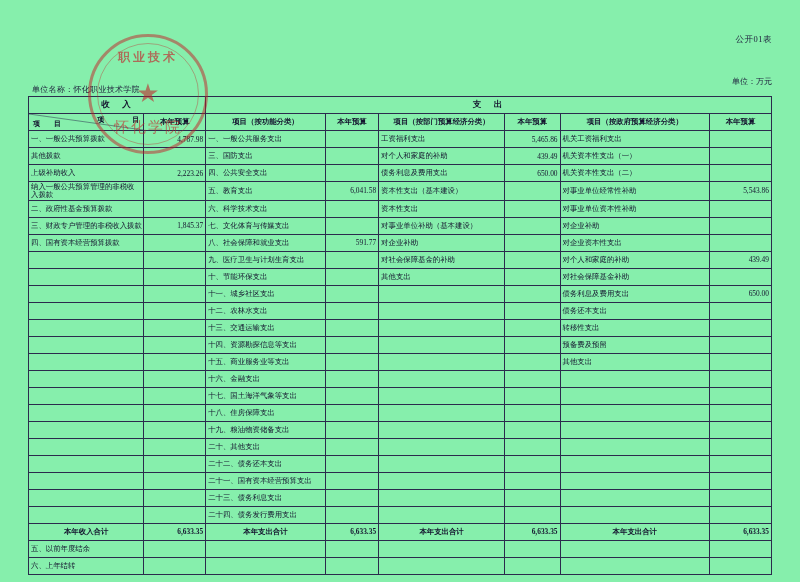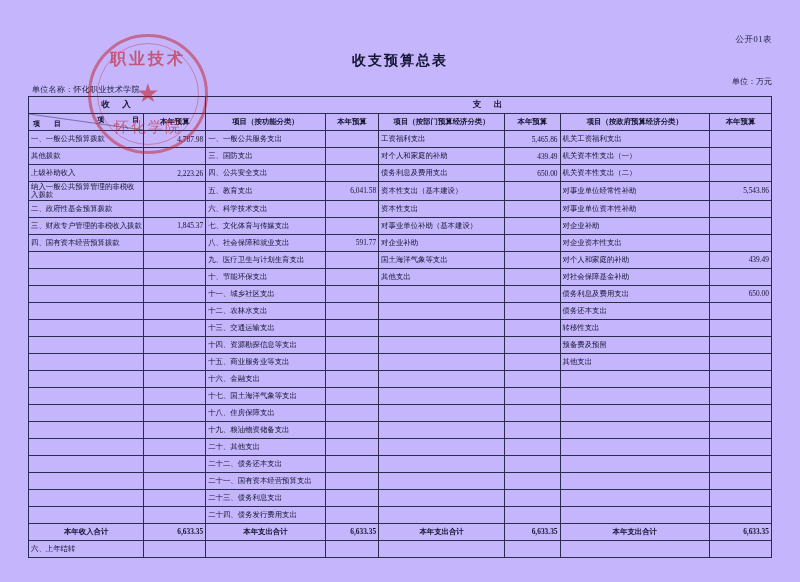--- a/index.html
+++ b/index.html
@@ -7,21 +7,21 @@
     width:800px;height:582px;
     background:#fbfbf8;
     font-family:"Liberation Serif", serif;
     color:#1a1a2e;
     position:relative;
     overflow:hidden;
   }
   .page{
     position:absolute;
     left:0;top:0;width:800px;height:582px;
-    background:#c4b5fd;
+    background:#86efac;
   }
   .corner-code{
     position:absolute;
     right:28px;top:34px;
     font-size:8.5px;
     color:#1c1c3a;
     letter-spacing:0.5px;
   }
   .doc-title{
     position:absolute;
@@ -68,21 +68,21 @@
     left:50%;top:50%;
     transform:translate(-50%,-50%);
     color:rgba(196,30,38,0.72);
     font-size:26px;
     line-height:1;
   }
   .seal .seal-top{
     position:absolute;
     left:0;right:0;top:12px;
     text-align:center;
-    font-size:16px;
+    font-size:12px;
     color:rgba(196,30,38,0.78);
     letter-spacing:3px;
     font-weight:bold;
   }
   .seal .seal-bottom{
     position:absolute;
     left:0;right:0;bottom:14px;
     text-align:center;
     font-size:15px;
     color:rgba(196,30,38,0.72);
@@ -126,21 +126,20 @@
   }
   .tall{height:22px;}
   .totrow td{font-weight:bold;}
 </style>
 </head>
 <body>
 
 <div class="page">
 
   <div class="corner-code">公开01表</div>
-  <div class="doc-title">收支预算总表</div>
   <div class="unit-note">单位：万元</div>
   <div class="org-line">单位名称：怀化职业技术学院</div>
 
   <div class="seal">
     <div class="seal-inner"></div>
     <div class="seal-top">职业技术</div>
     <div class="seal-star">★</div>
     <div class="seal-bottom">怀化学院</div>
   </div>
 
@@ -244,21 +243,21 @@
           <td class="lft">对企业补助</td>
           <td class="rgt"></td>
           <td class="lft">对企业资本性支出</td>
           <td class="rgt"></td>
         </tr>
       <tr>
           <td class="lft"></td>
           <td class="rgt"></td>
           <td class="lft">九、医疗卫生与计划生育支出</td>
           <td class="rgt"></td>
-          <td class="lft">国土海洋气象等支出</td>
+          <td class="lft">对社会保障基金的补助</td>
           <td class="rgt"></td>
           <td class="lft">对个人和家庭的补助</td>
           <td class="rgt">439.49</td>
         </tr>
       <tr>
           <td class="lft"></td>
           <td class="rgt"></td>
           <td class="lft">十、节能环保支出</td>
           <td class="rgt"></td>
           <td class="lft">其他支出</td>
@@ -412,20 +411,30 @@
         <td class="rgt">6,633.35</td>
         <td class="ctr">本年支出合计</td>
         <td class="rgt">6,633.35</td>
         <td class="ctr">本年支出合计</td>
         <td class="rgt">6,633.35</td>
         <td class="ctr">本年支出合计</td>
         <td class="rgt">6,633.35</td>
       </tr>
 
       <tr>
+        <td class="lft">五、以前年度结余</td>
+        <td class="rgt"></td>
+        <td></td>
+          <td></td>
+        <td></td>
+          <td></td>
+        <td></td>
+          <td></td>
+      </tr>
+      <tr>
         <td class="lft">六、上年结转</td>
         <td class="rgt"></td>
         <td></td>
           <td></td>
         <td></td>
           <td></td>
         <td></td>
           <td></td>
       </tr>
 

